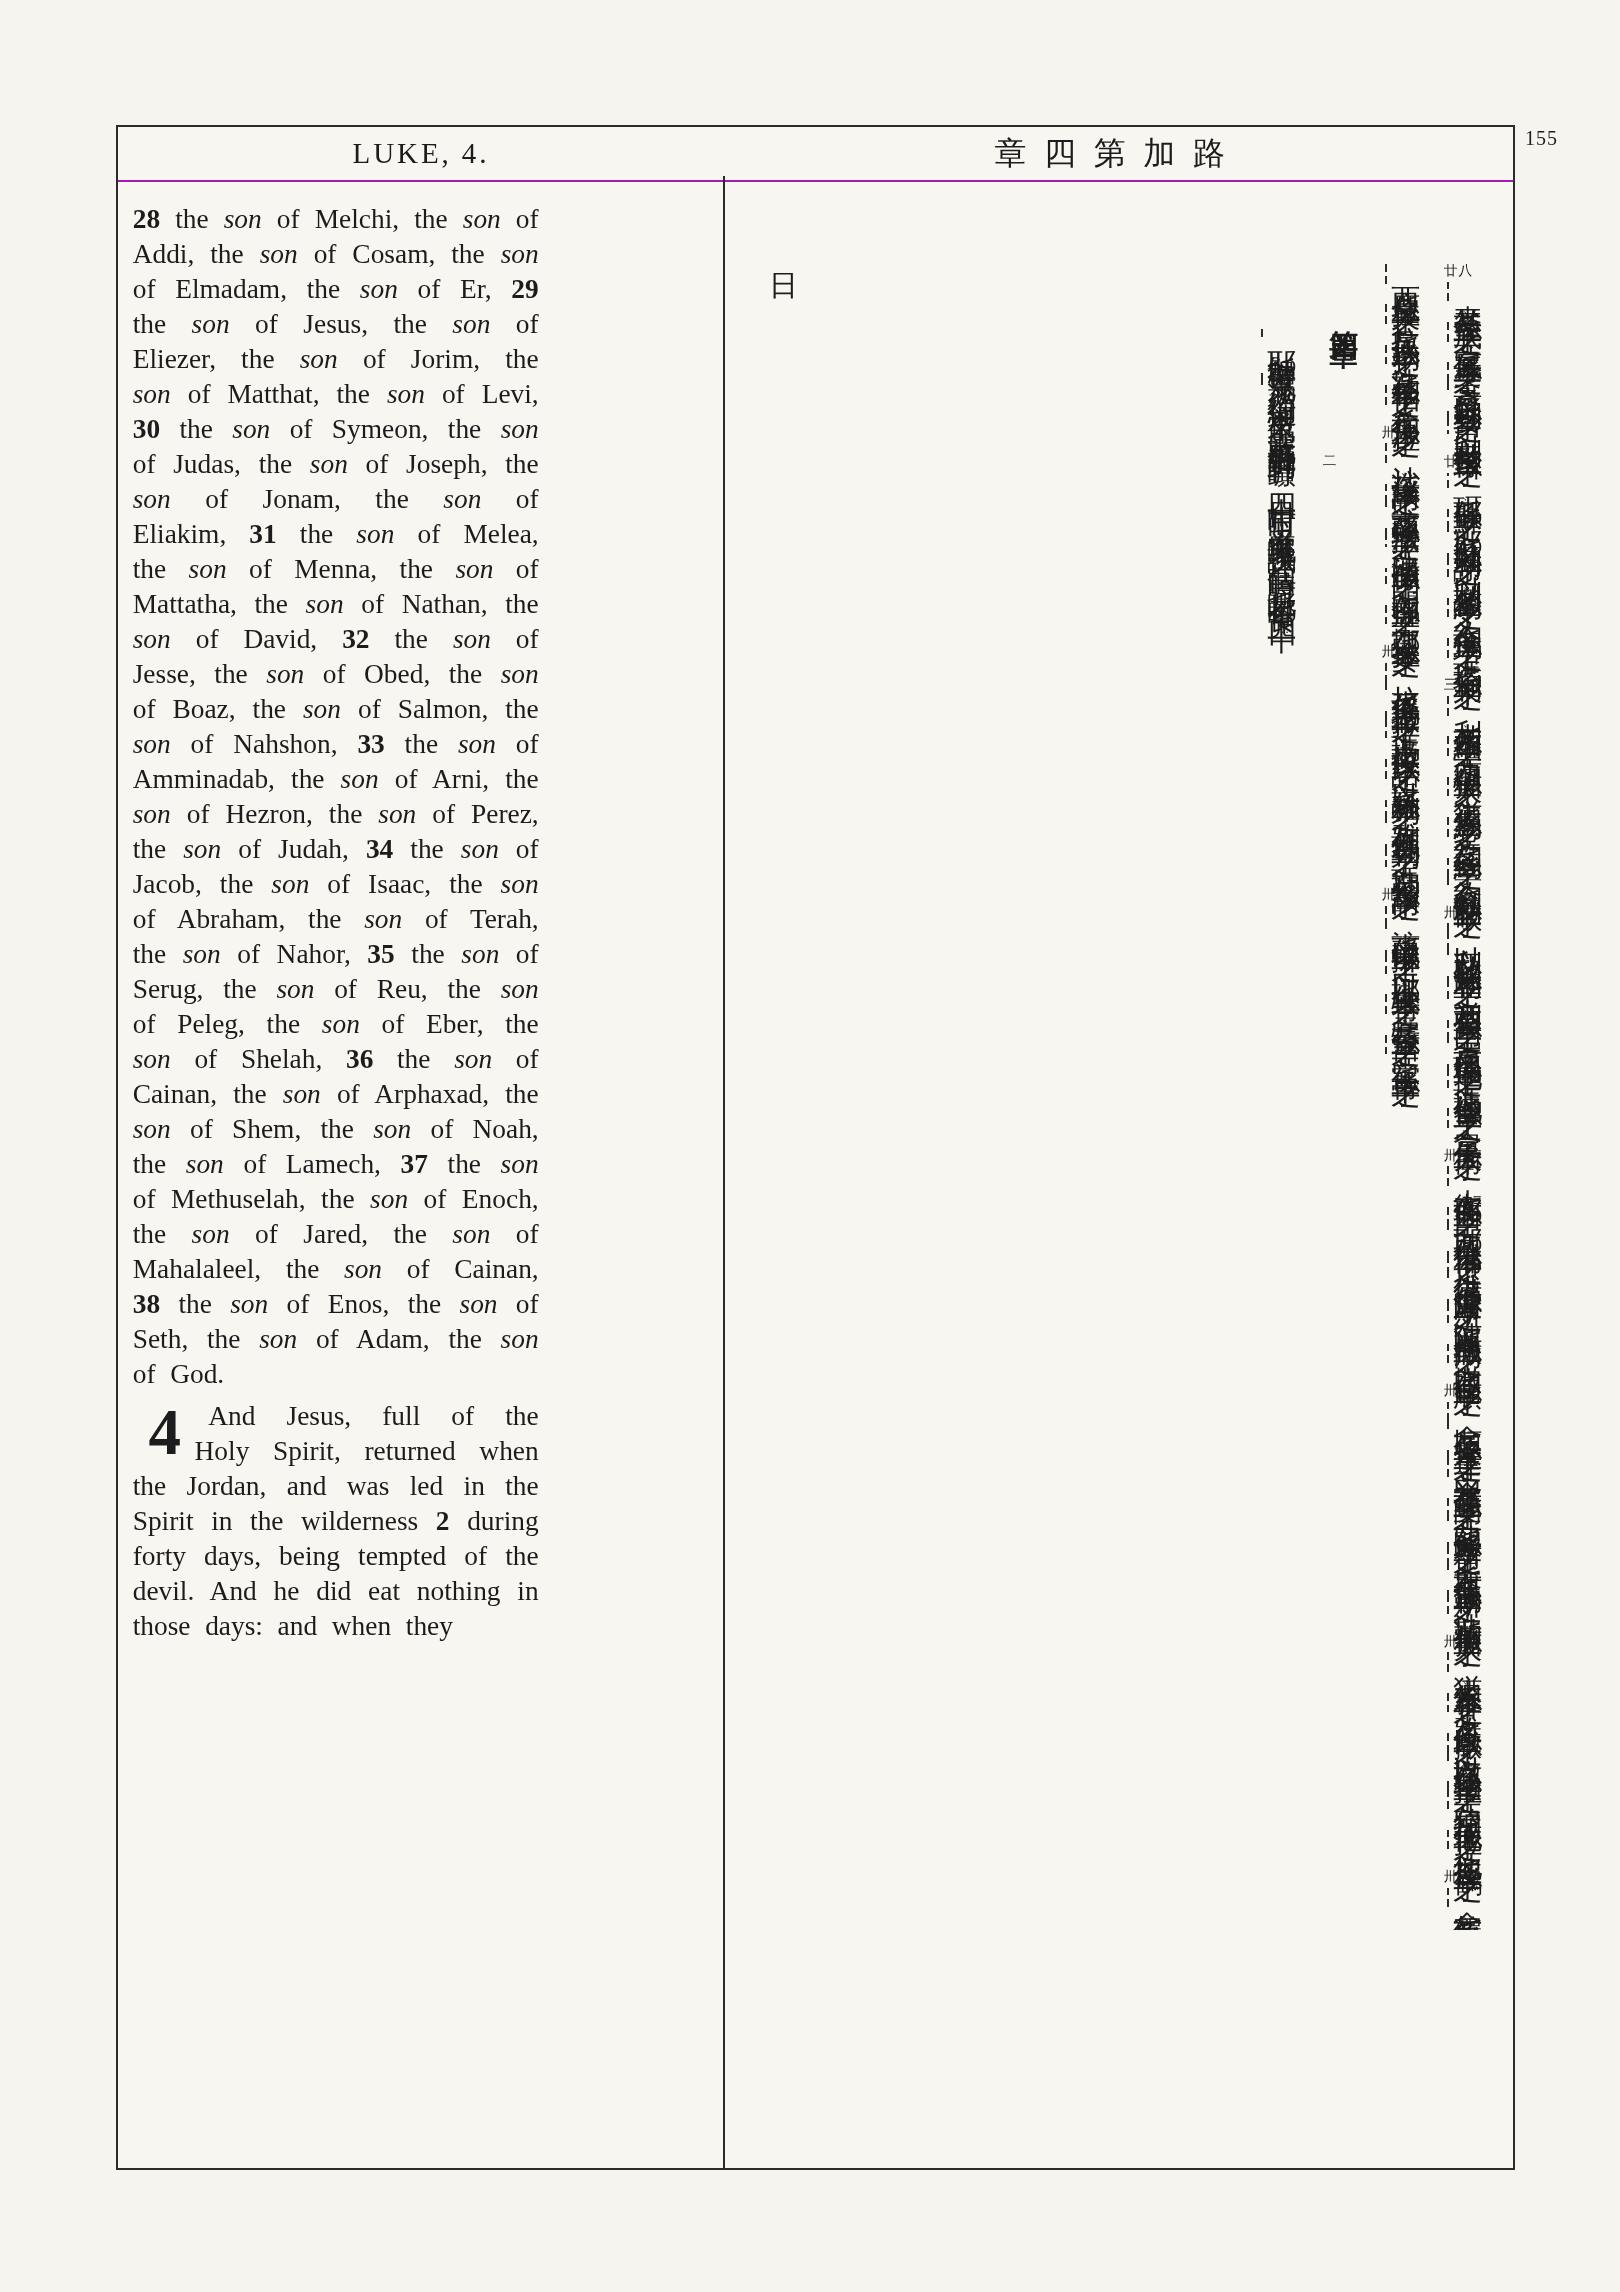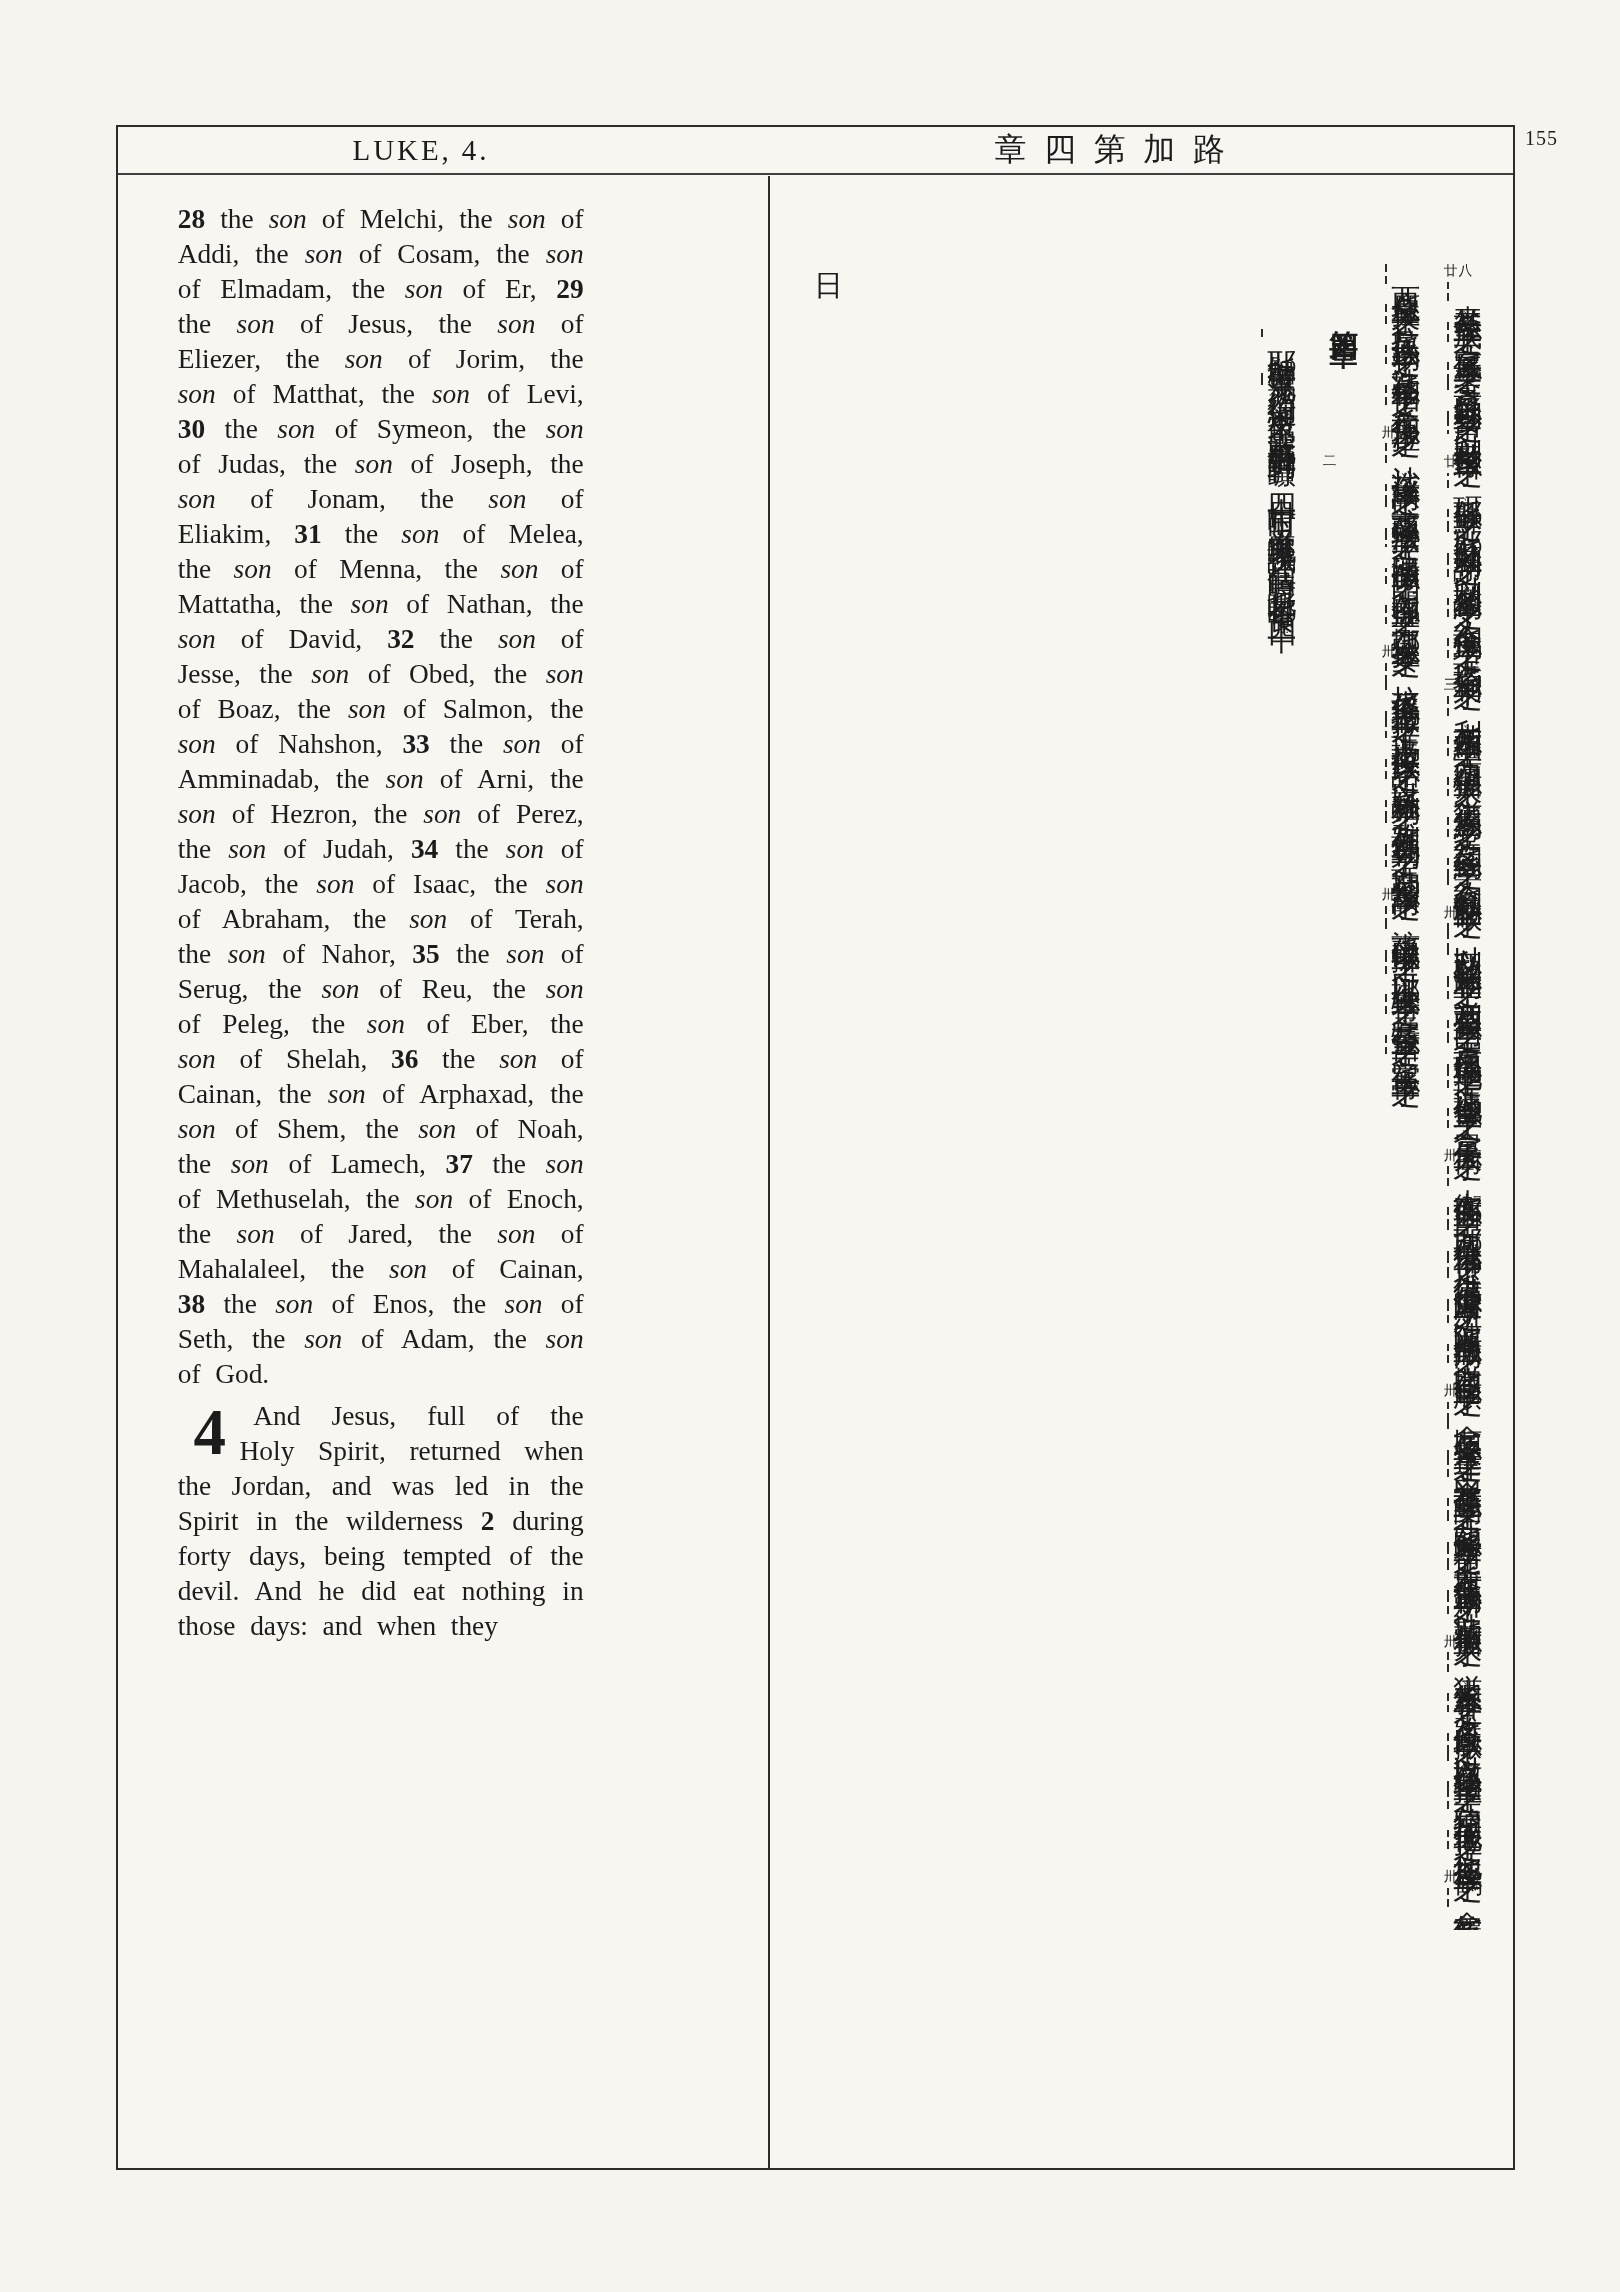--- a/index.html
+++ b/index.html
@@ -10,33 +10,33 @@
     font-family:"Liberation Serif","DejaVu Serif",serif;
     position:relative;
     overflow:hidden;
   }
   .page{position:absolute;inset:0;}
   .frame{
     position:absolute;left:116px;top:125px;width:1399px;height:2045px;
     border:2px solid #2e2c29;box-sizing:border-box;background:#f8f6f1;
   }
   .header{
-    height:48px;display:flex;align-items:center;
-    border-bottom:2px solid #404040;box-sizing:border-box;
+    height:55px;display:flex;align-items:center;
+    border-bottom:2px solid #a21caf;box-sizing:border-box;
   }
   .header-left{
     width:606px;text-align:center;font-size:29px;letter-spacing:2.9px;
   }
   .header-right{
     flex:1;text-align:center;font-size:32px;letter-spacing:17.6px;
   }
   .pageno{
     position:absolute;left:1525px;top:127px;font-size:20px;letter-spacing:1px;
   }
-  .bodyarea{position:absolute;left:0;top:49px;right:0;bottom:0;margin-left:45px;}
+  .bodyarea{position:absolute;left:0;top:49px;right:0;bottom:0;}
   .divider{
     position:absolute;left:605px;top:0;bottom:0;width:0;
     border-left:2px solid #2e2c29;
   }
   
   .col-en{
     position:absolute;left:14.7px;top:25.5px;width:406px;
     font-size:27.4px;line-height:35px;text-align:justify;
     word-spacing:7.8px;
   }

